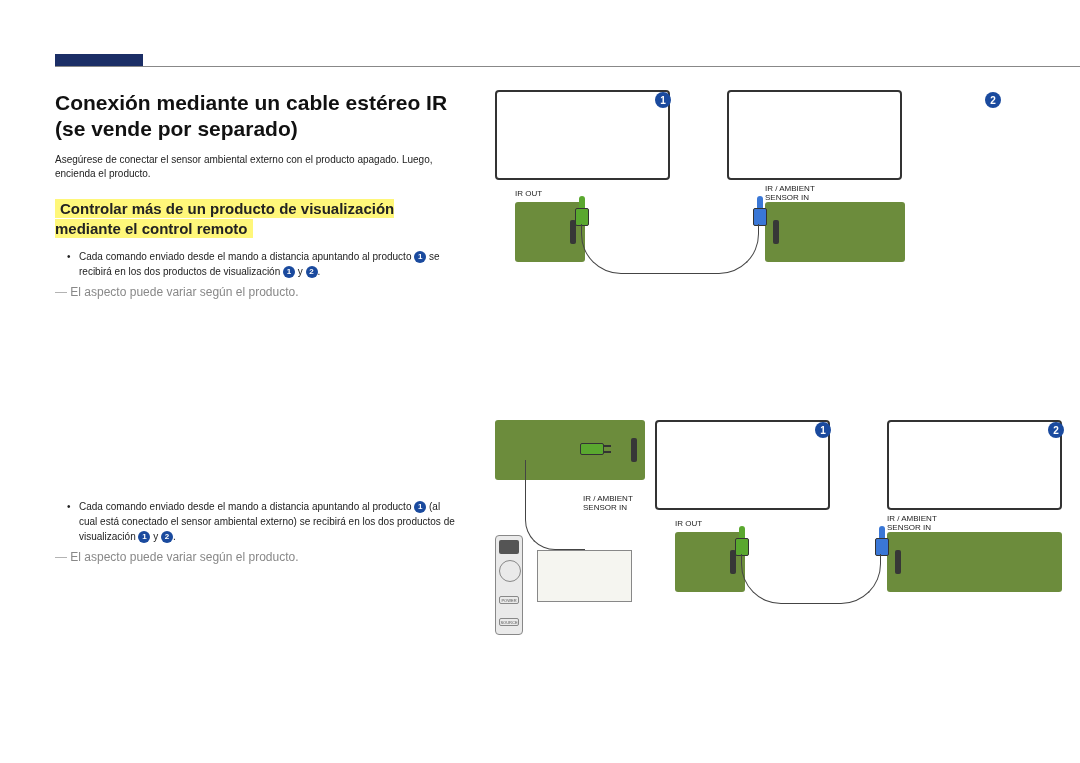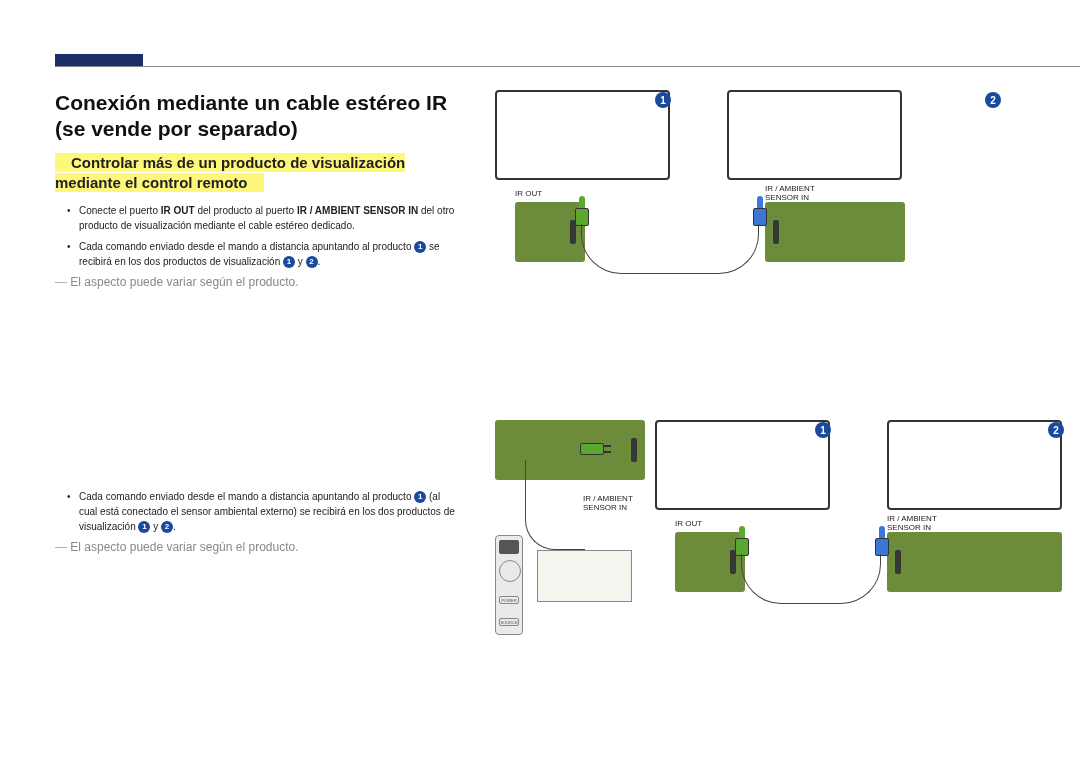--- a/index.html
+++ b/index.html
@@ -42,21 +42,21 @@
     font-size: 10px;
     line-height: 1.4;
     margin-bottom: 18px;
   }
   h2 {
     font-size: 15px;
     font-weight: bold;
     line-height: 1.35;
     margin-bottom: 10px;
   }
-  .hl { background: #fff77a; padding: 1px 16px; }
+  .hl { background: #fff77a; padding: 1px 5px; }
   ul.bullets { list-style: none; margin-left: 12px; margin-bottom: 6px; }
   ul.bullets li {
     font-size: 10px;
     line-height: 1.5;
     position: relative;
     padding-left: 12px;
     margin-bottom: 6px;
   }
   ul.bullets li::before {
     content: "•";
@@ -218,28 +218,26 @@
 </style>
 </head>
 <body>
 
 <div class="accent-bar"></div>
 <div class="top-rule"></div>
 
 <div class="main">
   <div class="leftcol">
     <h1>Conexión mediante un cable estéreo IR (se vende por separado)</h1>
+    <p class="para">Asegúrese de conectar el sensor ambiental externo con el producto apagado. Luego, encienda el producto.</p>
 
     <h2>
       <span class="hl">Controlar más de un producto de visualización mediante el control remoto</span>
     </h2>
     <ul class="bullets">
-      <li>
-        <span>Conecte el puerto </span><b>IR OUT</b><span> del producto al puerto </span><b>IR / AMBIENT SENSOR IN</b><span> del otro producto de visualización mediante el cable estéreo dedicado.</span>
-      </li>
       <li>
         <span>Cada comando enviado desde el mando a distancia apuntando al producto </span><span class="badge">1</span><span> se recibirá en los dos productos de visualización </span><span class="badge">1</span><span> y </span><span class="badge">2</span><span>.</span>
       </li>
     </ul>
     <p class="note">El aspecto puede variar según el producto.</p>
 
     <div class="spacer-section2"></div>
 
     <ul class="bullets">
       <li>

